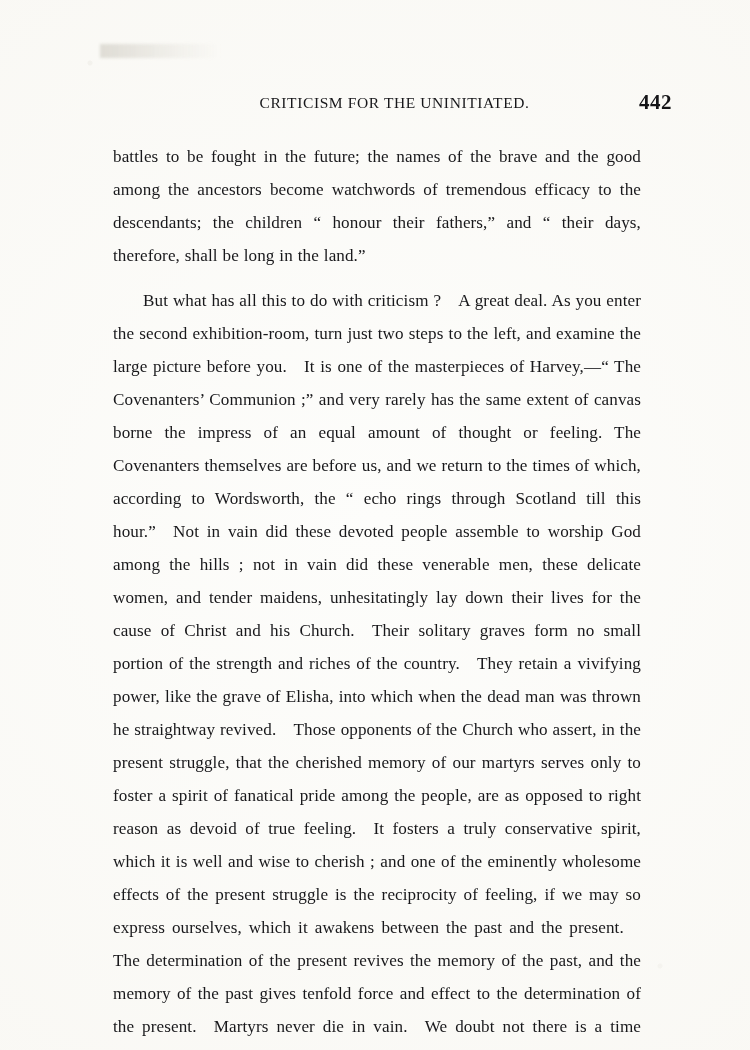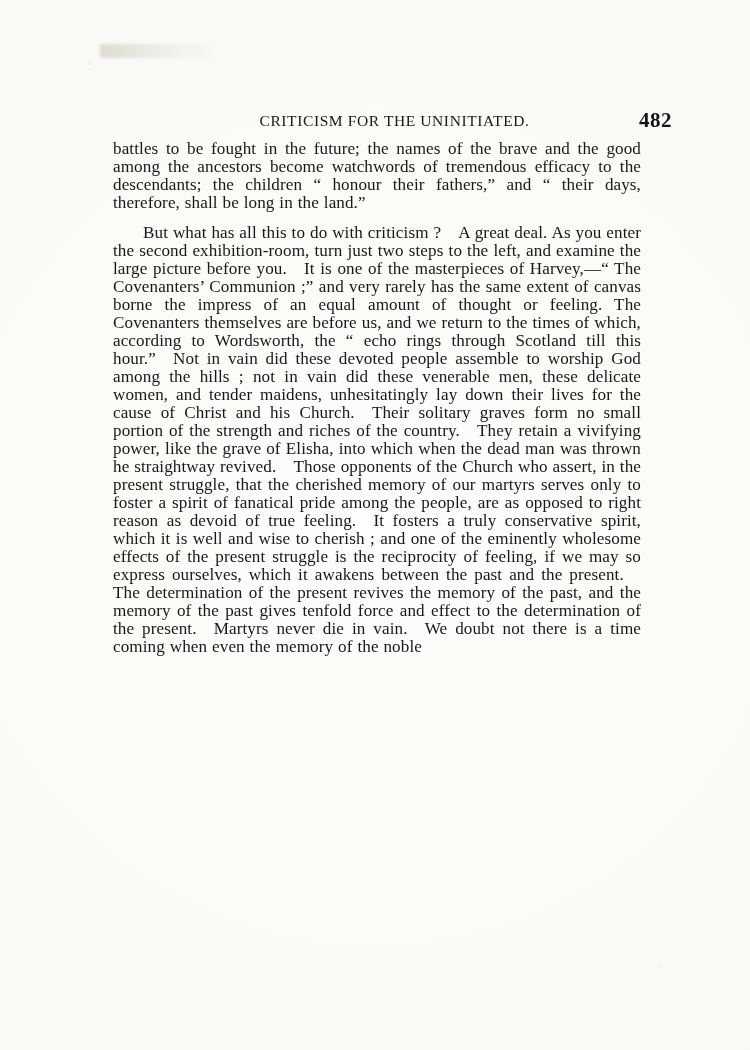--- a/index.html
+++ b/index.html
@@ -38,21 +38,21 @@
     width: 120px;
     height: 14px;
     background: linear-gradient(90deg, rgba(200,196,186,0.55), rgba(214,211,202,0.25) 60%, rgba(255,255,255,0));
     filter: blur(1.4px);
     pointer-events: none;
   }
   .header {
     position: absolute;
     left: 0;
     right: 0;
-    top: 112px;
+    top: 94px;
     height: 22px;
     margin-left: 39px;
   }
   .running-head {
     position: absolute;
     left: 0;
     right: 0;
     text-align: center;
     font-variant: small-caps;
     font-size: 15.5px;
@@ -72,42 +72,42 @@
     position: absolute;
     left: 113px;
     top: 140px;
     width: 528px;
   }
   p {
     margin: 0;
     text-align: justify;
     text-justify: inter-word;
     font-size: 17.1px;
-    line-height: 18px;
+    line-height: 33px;
     color: #18181b;
     letter-spacing: 0.1px;
     word-spacing: 0.5px;
   }
   p.indent {
     text-indent: 30px;
   }
   p + p {
     margin-top: 12px;
   }
 </style>
 </head>
 <body>
 
 <div class="page">
 
   <div class="smudge"></div>
 
   <div class="header">
     <div class="running-head">CRITICISM FOR THE UNINITIATED.</div>
-    <div class="folio">482</div>
+    <div class="folio">442</div>
   </div>
 
   <div class="body-block">
     <p>battles to be fought in the future; the names of the brave and the good among the ancestors become watchwords of tremendous efficacy to the descendants; the children “ honour their fathers,” and “ their days, therefore, shall be long in the land.”</p>
     <p class="indent">But what has all this to do with criticism ? A great deal. As you enter the second exhibition-room, turn just two steps to the left, and examine the large picture before you. It is one of the masterpieces of Harvey,—“ The Covenanters’ Communion ;” and very rarely has the same extent of canvas borne the impress of an equal amount of thought or feeling. The Covenanters themselves are before us, and we return to the times of which, according to Wordsworth, the “ echo rings through Scotland till this hour.” Not in vain did these devoted people assemble to worship God among the hills ; not in vain did these venerable men, these delicate women, and tender maidens, unhesitatingly lay down their lives for the cause of Christ and his Church. Their solitary graves form no small portion of the strength and riches of the country. They retain a vivifying power, like the grave of Elisha, into which when the dead man was thrown he straightway revived. Those opponents of the Church who assert, in the present struggle, that the cherished memory of our martyrs serves only to foster a spirit of fanatical pride among the people, are as opposed to right reason as devoid of true feeling. It fosters a truly conservative spirit, which it is well and wise to cherish ; and one of the eminently wholesome effects of the present struggle is the reciprocity of feeling, if we may so express ourselves, which it awakens between the past and the present. The determination of the present revives the memory of the past, and the memory of the past gives tenfold force and effect to the determination of the present. Martyrs never die in vain. We doubt not there is a time coming when even the memory of the noble</p>
   </div>
 
 </div>
 
 </body></html>

